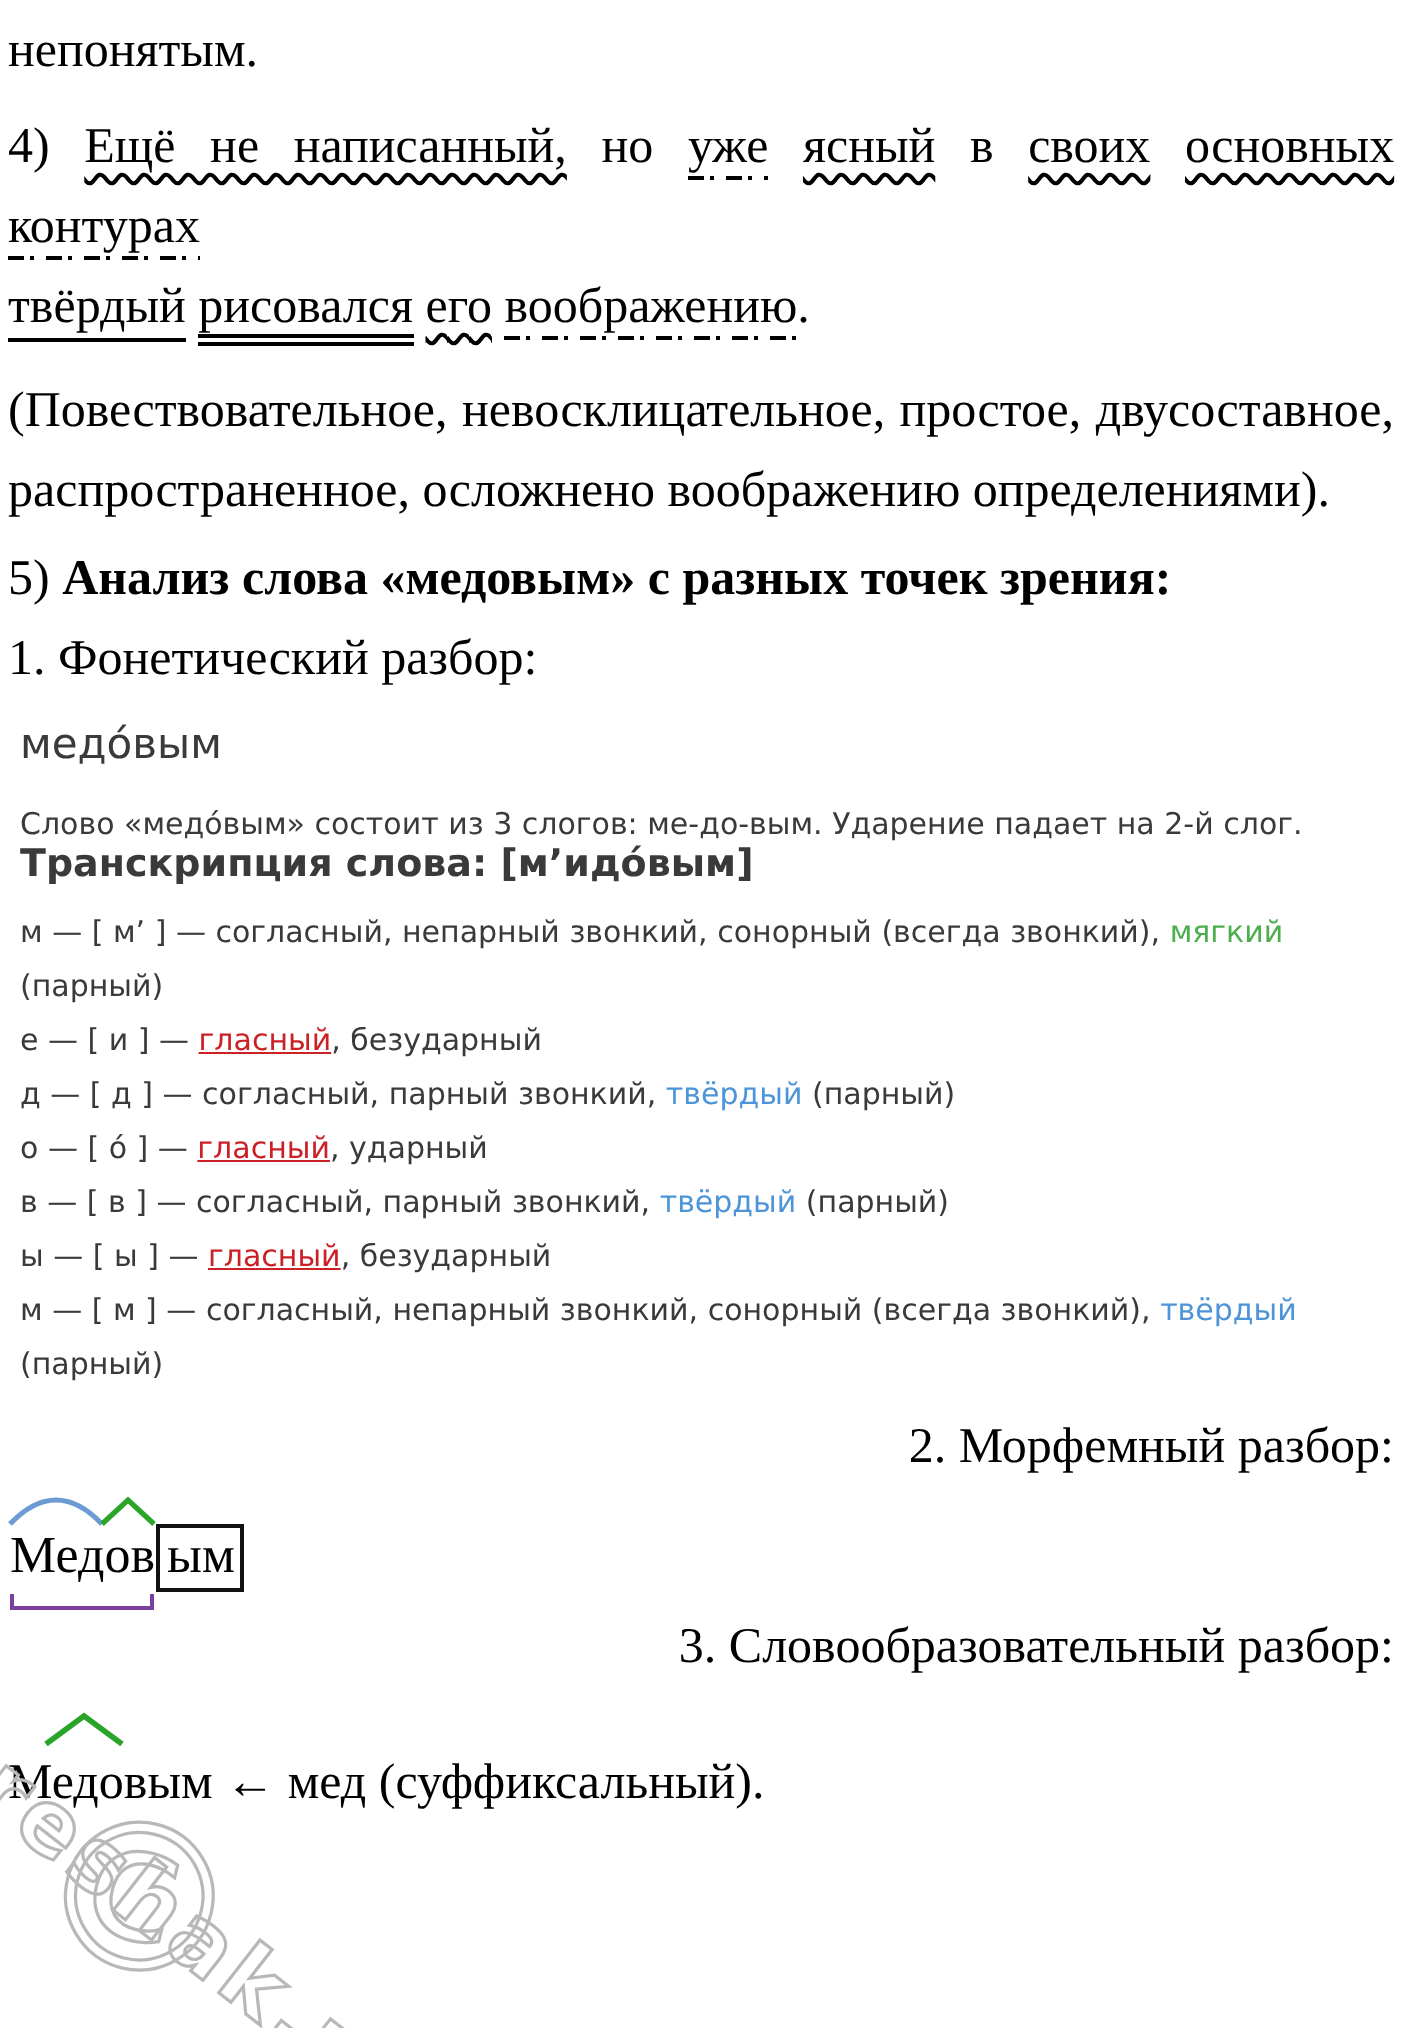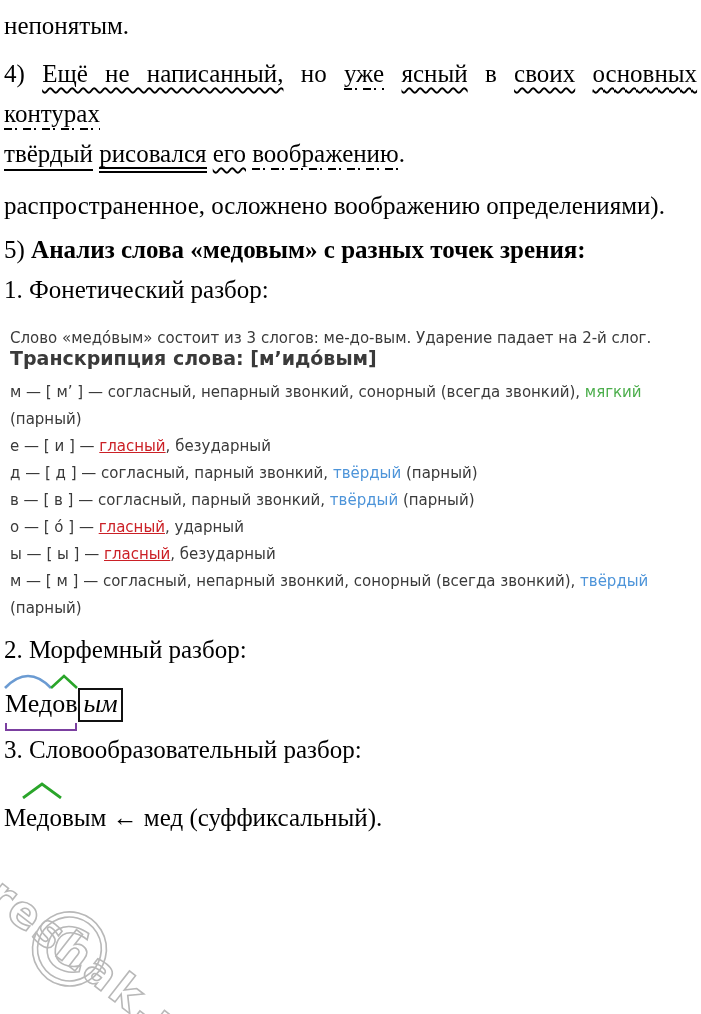--- a/index.html
+++ b/index.html
@@ -34,25 +34,25 @@
   .ph-word{font-size:21px;margin-top:10px;padding-left:6px;}
   .ph-syll{font-size:15px;margin-top:19px;padding-left:6px;}
   .ph-transcr{font-size:19px;font-weight:bold;padding-left:6px;}
   .ph-lines{margin-top:10px;padding-left:6px;width:655px;font-size:15px;line-height:27px;}
   .ph-line{margin:0;}
   .c-red{color:var(--red);text-decoration:underline;}
   .c-blue{color:var(--blue);}
   .c-green{color:var(--green);text-align:right;}
   .ph-summary{font-size:15px;margin-top:10px;padding-left:6px;}
 
-  .sec{font-size:25px;line-height:40px;margin-top:8px;}
+  .sec{font-size:25px;line-height:40px;margin-top:8px;text-align:right;}
 
   
   .mword{position:relative;display:inline-block;font-size:26px;line-height:32px;margin-top:18px;margin-left:1px;}
-  .mword .boxed{display:inline-block;border:2px solid #111;padding:1px 3px 3px 3px;margin-left:1px;line-height:26px;font-style:italic;}
+  .mword .boxed{display:inline-block;border:2px solid #111;padding:1px 3px 3px 3px;margin-left:1px;line-height:26px;}
   .arc-svg{position:absolute;left:-2px;top:-15px;}
   .caret-svg{position:absolute;}
   .mword .caret-svg{left:44px;top:-14px;}
   .stem{position:absolute;left:0;top:100%;margin-top:1px;width:72px;height:8px;
         border:2.5px solid var(--purple);border-top:none;}
 
   
   .deriv{position:relative;font-size:25px;line-height:40px;margin-top:16px;padding-top:12px;}
   .deriv .caret-svg{left:17px;top:-4px;}
   .dbase{position:relative;display:inline-block;}
@@ -72,39 +72,41 @@
 <div class="serif p1">
   <div>непонятым.</div>
 </div>
 
 <div class="serif p2">
   <div class="jline"><span class="tk tk-none">4)</span> <span class="tk tk-wavy">Ещё не написанный,</span> <span class="tk tk-none">но</span> <span class="tk tk-dashdot">уже</span> <span class="tk tk-wavy">ясный</span> <span class="tk tk-none">в</span> <span class="tk tk-wavy">своих</span> <span class="tk tk-wavy">основных</span> <span class="tk tk-dashdot">контурах</span></div>
   <div><span class="tk tk-solid">твёрдый</span> <span class="tk tk-double">рисовался</span> <span class="tk tk-wavy">его</span> <span class="tk tk-dashdot">воображению</span><span class="tk tk-none">.</span></div>
 </div>
 
 <div class="serif p3">
+  <div class="jline">(Повествовательное, невосклицательное, простое, двусоставное,</div>
   <div>распространенное, осложнено воображению определениями).</div>
 </div>
 
 <div class="serif p4">
   <span>5)</span>
   <span class="bold">Анализ слова «медовым» с разных точек зрения:</span>
 </div>
 
 <div class="serif">1. Фонетический разбор:</div>
 
 <div class="sans">
+  <div class="ph-word">медо́вым</div>
   <div class="ph-syll">Слово «медо́вым» состоит из 3 слогов: ме-до-вым. Ударение падает на 2-й слог.</div>
   <div class="ph-transcr">Транскрипция слова: [м’идо́вым]</div>
   <div class="ph-lines">
       <div class="ph-line"><span>м — [ м’ ] — согласный, непарный звонкий, сонорный (всегда звонкий), </span><span class="c-green">мягкий</span><span> (парный)</span></div>
       <div class="ph-line"><span>е — [ и ] — </span><span class="c-red">гласный</span><span>, безударный</span></div>
       <div class="ph-line"><span>д — [ д ] — согласный, парный звонкий, </span><span class="c-blue">твёрдый</span><span> (парный)</span></div>
+      <div class="ph-line"><span>о — [ о́ ] — </span><span class="c-red">гласный</span><span>, ударный</span></div>
       <div class="ph-line"><span>в — [ в ] — согласный, парный звонкий, </span><span class="c-blue">твёрдый</span><span> (парный)</span></div>
-      <div class="ph-line"><span>о — [ о́ ] — </span><span class="c-red">гласный</span><span>, ударный</span></div>
       <div class="ph-line"><span>ы — [ ы ] — </span><span class="c-red">гласный</span><span>, безударный</span></div>
       <div class="ph-line"><span>м — [ м ] — согласный, непарный звонкий, сонорный (всегда звонкий), </span><span class="c-blue">твёрдый</span><span> (парный)</span></div>
     </div>
 </div>
 
 <div class="sec">2. Морфемный разбор:</div>
 
 <div>
   <span class="mword">
     <svg class="arc-svg" width="50" height="16" viewBox="0 0 50 16">

